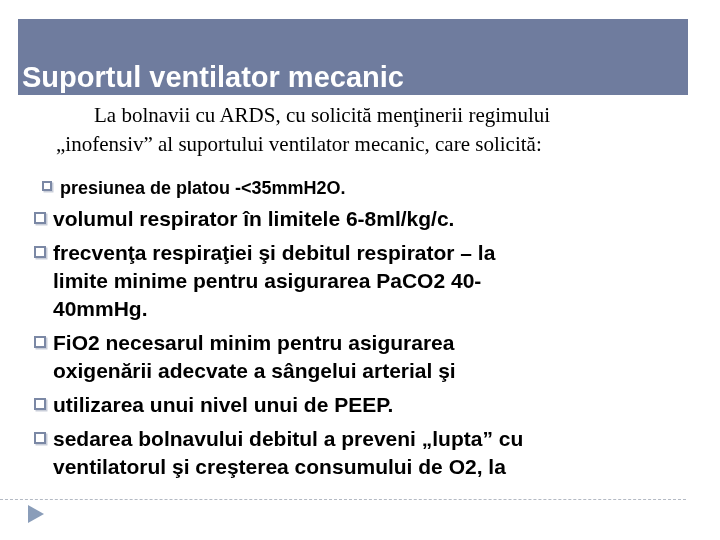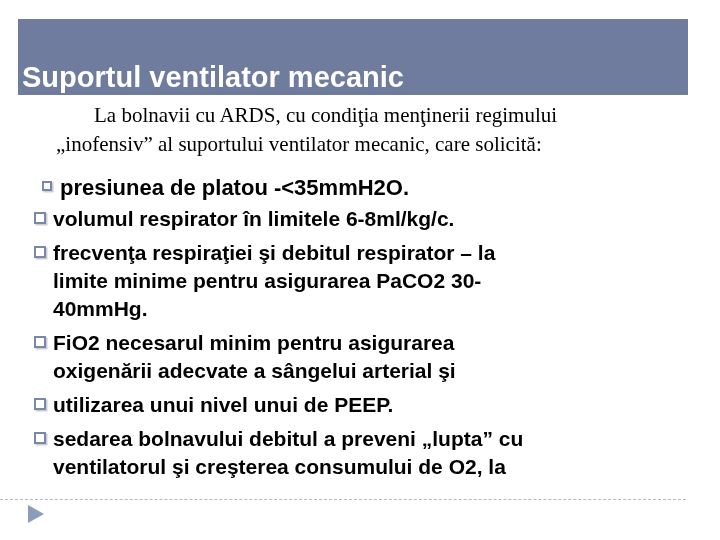--- a/index.html
+++ b/index.html
@@ -59,21 +59,21 @@
   }
   .bullet-item .sq {
     position: absolute;
     left: 0;
     box-sizing: border-box;
     background: #ffffff;
     border: 2px solid var(--bullet-border, #7b88a5);
     box-shadow: 1.5px 1.5px 0 #c9ced9;
   }
   .bullet-item.small {
-    font-size: 22px;
+    font-size: 18px;
     line-height: 22px;
     padding-left: 26px;
     margin-bottom: 6px;
   }
   .bullet-item.small .sq {
     width: 10px; height: 10px;
     left: 8px; top: 4px;
   }
   .bullet-item.large {
     font-size: 21px;
@@ -110,40 +110,40 @@
 </head>
 <body>
 
 <div class="slide">
 
   <div class="title-band">
     <div class="slide-title">Suportul ventilator mecanic</div>
   </div>
 
   <div class="intro">
-    <span class="intro-line first">La bolnavii cu ARDS, cu condiţia menţinerii regimului</span>
+    <span class="intro-line first">La bolnavii cu ARDS, cu solicită menţinerii regimului</span>
     <span class="intro-line">„inofensiv” al suportului ventilator mecanic, care solicită:</span>
   </div>
 
   <div class="bullets">
 
     <div class="bullet-item small">
       <span class="sq"></span>
       <span class="bullet-line">presiunea de platou -&lt;35mmH2O.</span>
     </div>
 
     <div class="bullet-item large">
       <span class="sq"></span>
       <span class="bullet-line">volumul respirator în limitele 6-8ml/kg/c.</span>
     </div>
 
     <div class="bullet-item large">
       <span class="sq"></span>
       <span class="bullet-line">frecvenţa respiraţiei şi debitul respirator – la</span>
-      <span class="bullet-line">limite minime pentru asigurarea PaCO2 30-</span>
+      <span class="bullet-line">limite minime pentru asigurarea PaCO2 40-</span>
       <span class="bullet-line">40mmHg.</span>
     </div>
 
     <div class="bullet-item large">
       <span class="sq"></span>
       <span class="bullet-line">FiO2 necesarul minim pentru asigurarea</span>
       <span class="bullet-line">oxigenării adecvate a sângelui arterial şi</span>
     </div>
 
     <div class="bullet-item large">

